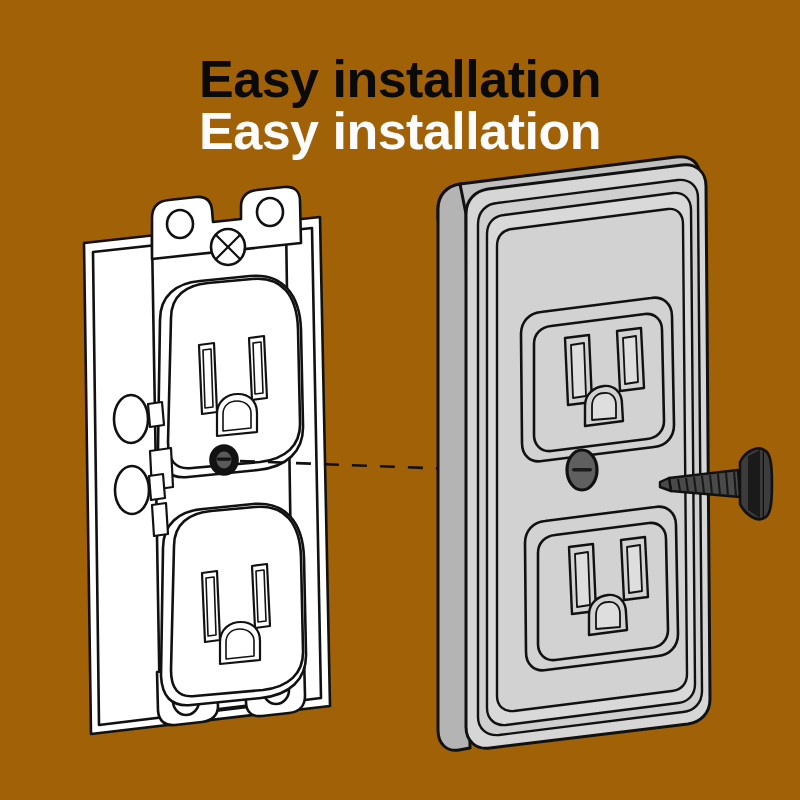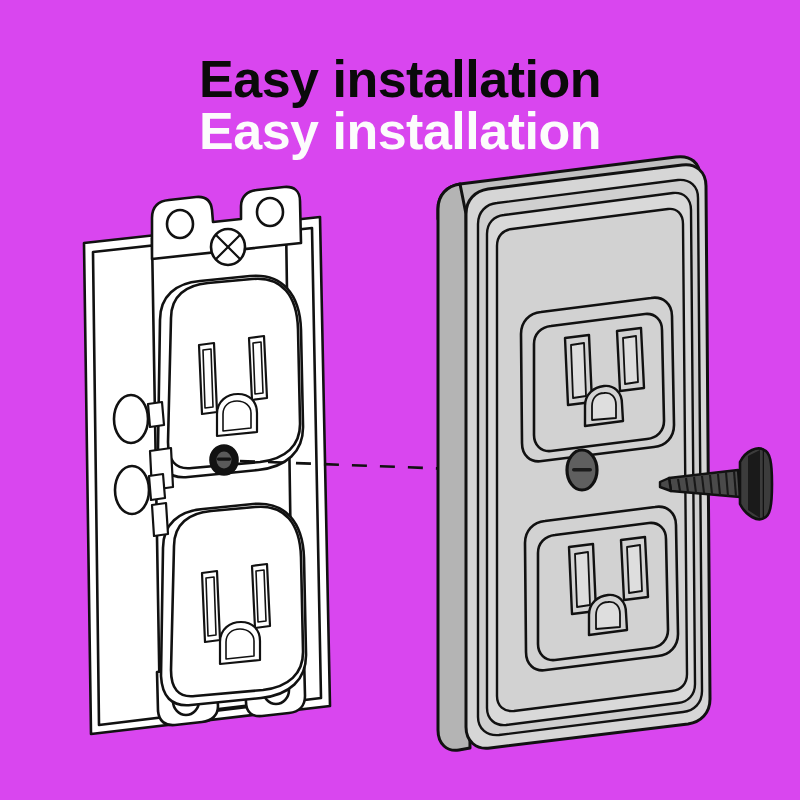--- a/index.html
+++ b/index.html
@@ -12,21 +12,21 @@
     width: 800px;
     height: 800px;
     overflow: hidden;
     font-family: "Liberation Sans", sans-serif;
     -webkit-font-smoothing: antialiased;
   }
   #stage {
     position: relative;
     width: 800px;
     height: 800px;
-    background: #d946ef;
+    background: #a16207;
   }
   #title {
     position: absolute;
     left: 0;
     top: 52px;
     width: 800px;
     text-align: center;
     font-family: "Liberation Sans", sans-serif;
     font-weight: bold;
     font-size: 52px;

